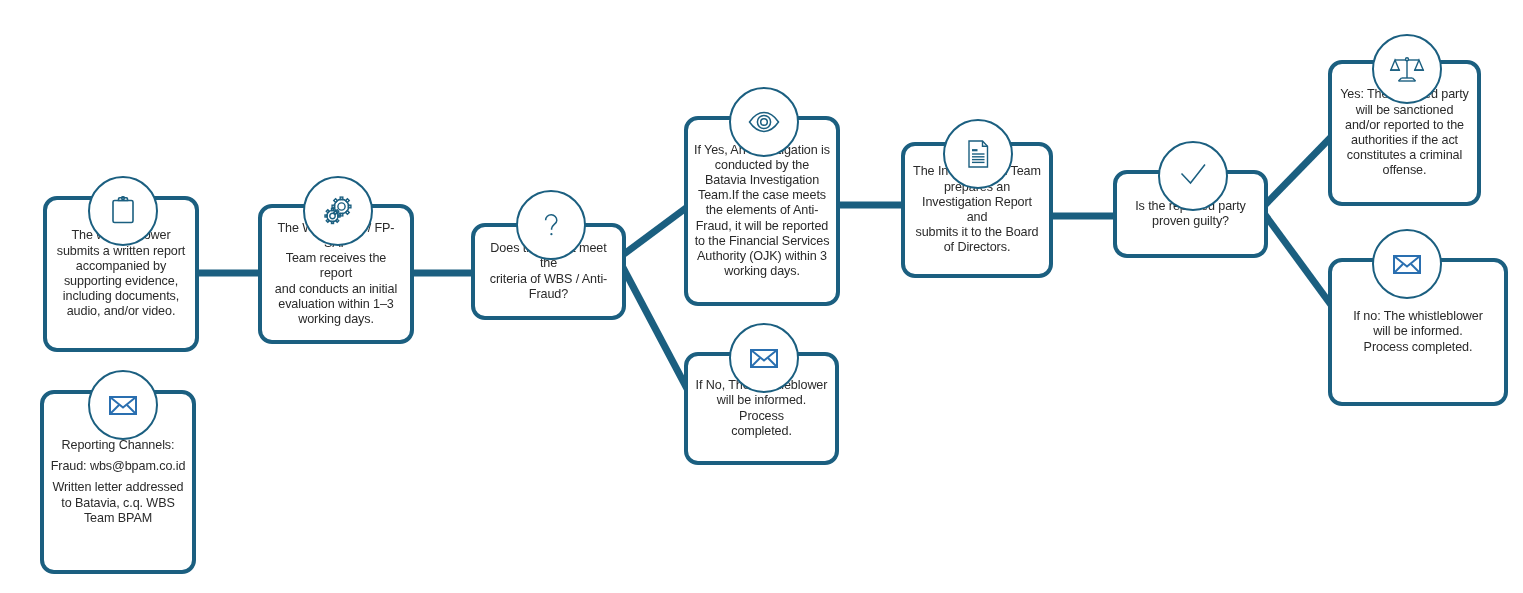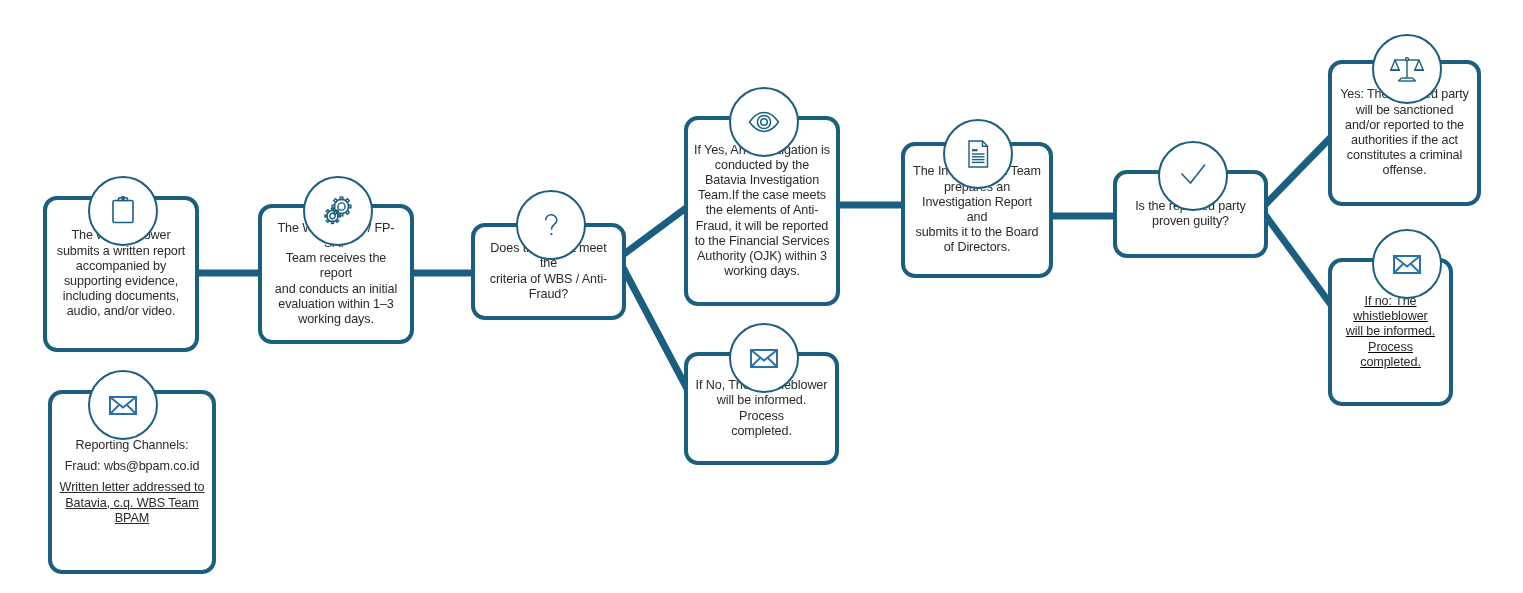--- a/index.html
+++ b/index.html
@@ -48,21 +48,20 @@
     letter-spacing: -0.1px;
   }
   .node-text.multi-para {
     white-space: normal;
   }
   .node-text .para {
     margin: 0 0 6px 0;
   }
   .node-text .para:last-child {
     margin-bottom: 0;
-    text-decoration: underline;
   }
   .icon-badge {
     position: absolute;
     width: 66px;
     height: 66px;
     border-radius: 50%;
     background: #ffffff;
     border: 2px solid #1b5f80;
     display: flex;
     align-items: center;
@@ -108,21 +107,21 @@
 audio, and/or video.</div>
   </div>
   <div class="icon-badge" style="left:88px; top:176px;">
     <svg width="34" height="34" viewBox="0 0 34 34" fill="none" stroke="#1b5f80" stroke-width="1.6">
       <rect x="7" y="6.5" width="20" height="22" rx="1.6"></rect>
       <path d="M12.5 6.5 V5 a1.2 1.2 0 0 1 1.2 -1.2 h1.6 a2 2 0 0 1 3.4 0 h1.6 a1.2 1.2 0 0 1 1.2 1.2 V6.5 z" fill="#ffffff"></path>
       <circle cx="17" cy="4.6" r="1.2"></circle>
     </svg>
   </div>
 
-  <div class="node" style="left:48px; top:390px; width:168px; height:184px;">
+  <div class="node" style="left:40px; top:390px; width:156px; height:184px;">
     <div class="node-text multi-para">
       <p class="para">Reporting Channels:</p>
       <p class="para">Fraud: wbs@bpam.co.id</p>
       <p class="para">Written letter addressed to Batavia, c.q. WBS Team BPAM</p>
     </div>
   </div>
   <div class="icon-badge" style="left:88px; top:370px;">
     <svg width="34" height="34" viewBox="0 0 34 34" fill="none" stroke="#2a6fb0" stroke-width="2">
       <rect x="4" y="9" width="26" height="17"></rect>
       <path d="M4 9 L17 19.5 L30 9"></path>
@@ -262,21 +261,21 @@
       <path d="M30 9 L25.8 19 H34.2 Z"></path>
       <line x1="1" y1="19.2" x2="11" y2="19.2"></line>
       <line x1="25" y1="19.2" x2="35" y2="19.2"></line>
       <path d="M12.5 27 H23.5"></path>
       <path d="M9.5 30 H26.5"></path>
       <path d="M12.5 27 L9.5 30"></path>
       <path d="M23.5 27 L26.5 30"></path>
     </svg>
   </div>
 
-  <div class="node" style="left:1328px; top:258px; width:125px; height:148px;text-decoration:underline;">
+  <div class="node" style="left:1328px; top:258px; width:180px; height:148px;">
     <div class="node-text">If no: The whistleblower
 will be informed.
 Process completed.</div>
   </div>
   <div class="icon-badge" style="left:1372px; top:229px;">
     <svg width="34" height="34" viewBox="0 0 34 34" fill="none" stroke="#2a6fb0" stroke-width="2">
       <rect x="4" y="9" width="26" height="17"></rect>
       <path d="M4 9 L17 19.5 L30 9"></path>
       <path d="M4 26 L13 17"></path>
       <path d="M30 26 L21 17"></path>

